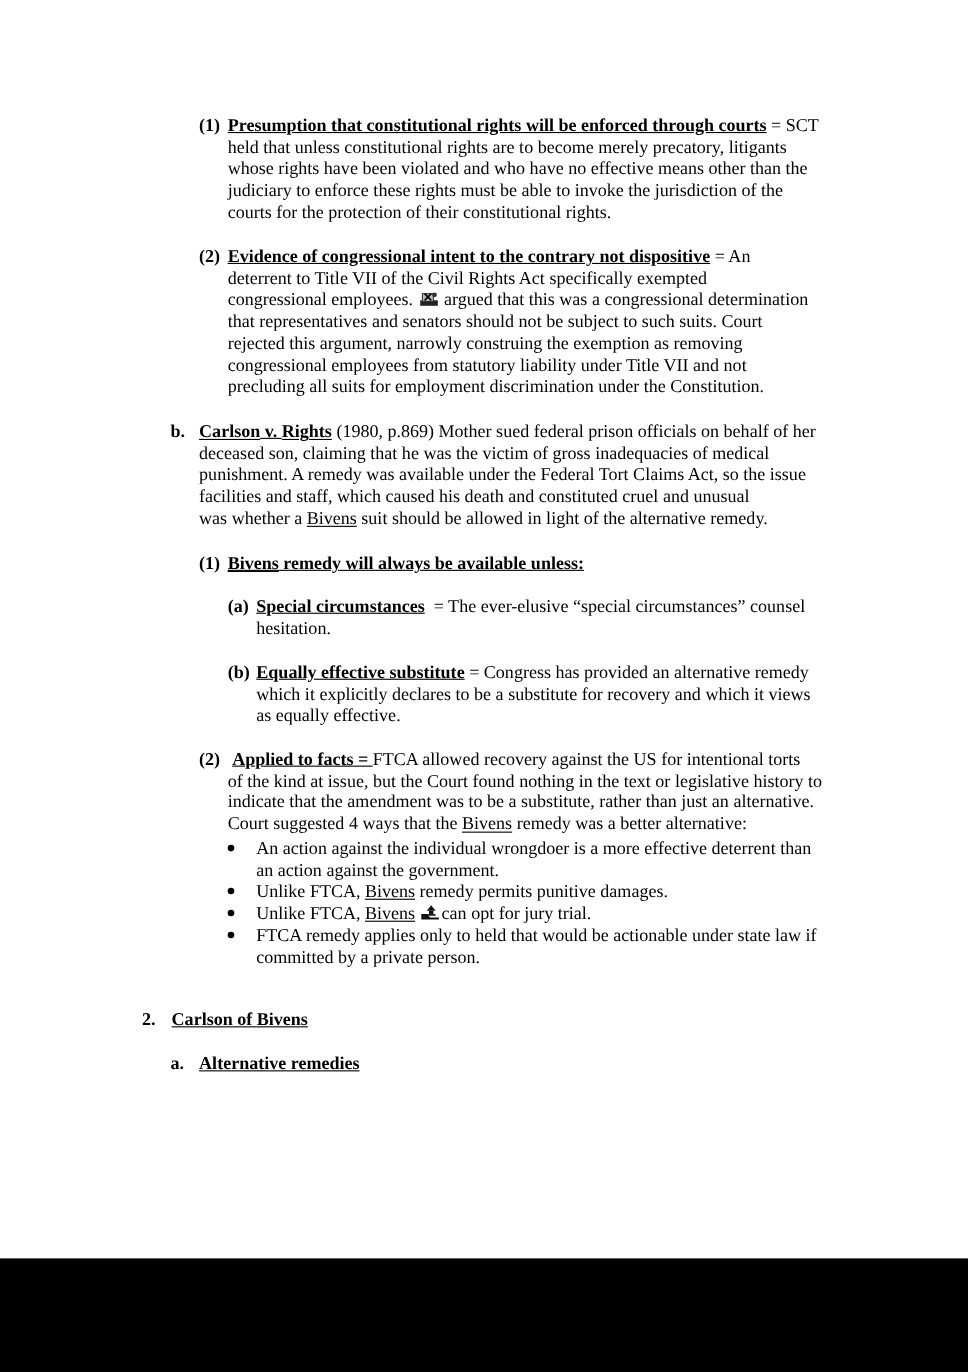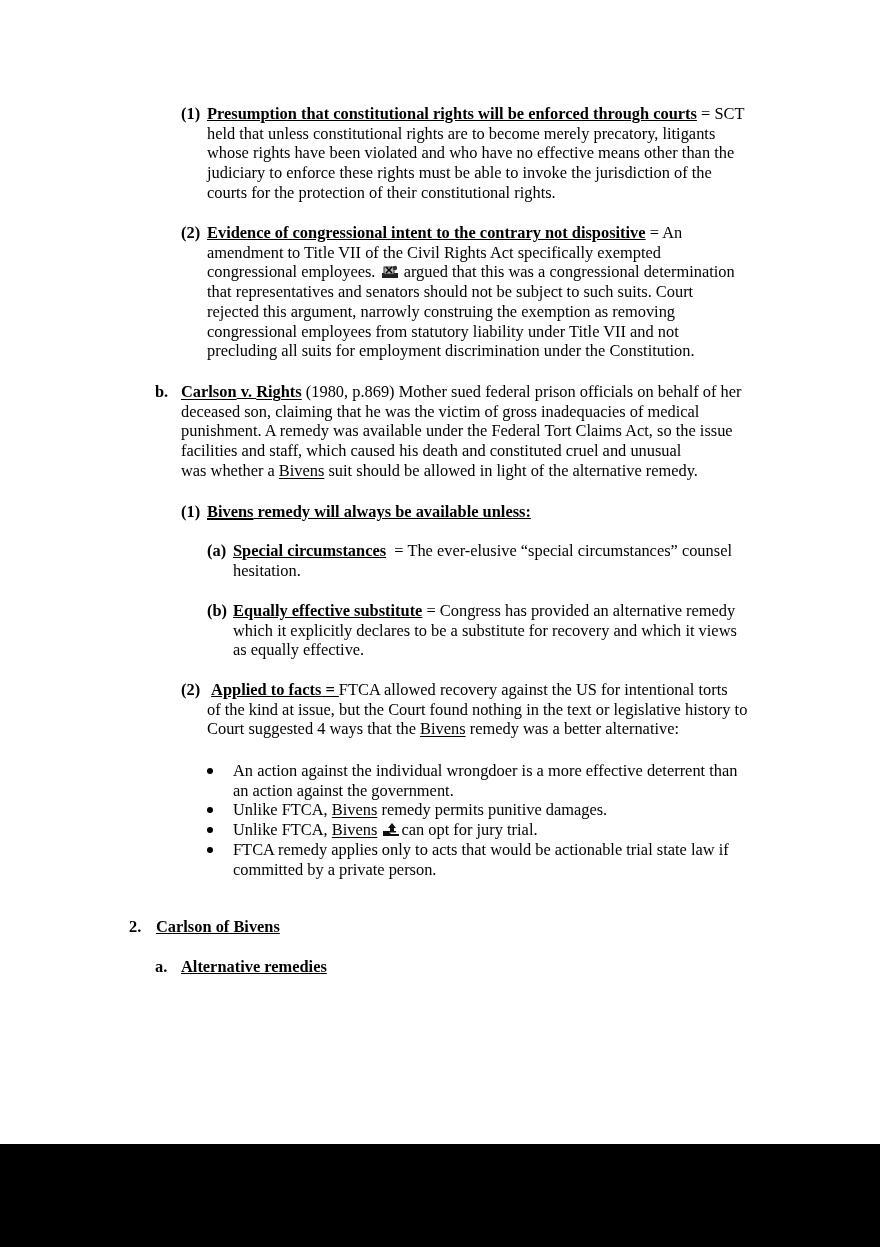--- a/index.html
+++ b/index.html
@@ -33,21 +33,21 @@
       <div>whose rights have been violated and who have no effective means other than the</div>
       <div>judiciary to enforce these rights must be able to invoke the jurisdiction of the</div>
       <div>courts for the protection of their constitutional rights.</div>
     </div>
   </div>
 
   <div class="blk" style="left:181px; top:223px; width:620px;">
     <div class="row" style="padding-left:26px;">
       <span class="lbl">(2)</span>
       <div><span class="b">Evidence of congressional intent to the contrary not dispositive</span><span> = </span><span>An</span></div>
-      <div>amendment to Title VII of the Civil Rights Act specifically exempted</div>
+      <div>deterrent to Title VII of the Civil Rights Act specifically exempted</div>
       <div>
         <span>congressional employees.</span>
         <span class="icon">
           <svg width="18" height="15" viewBox="0 0 18 15">
             <rect x="1" y="9" width="16" height="5" fill="#222"></rect>
             <rect x="3" y="3" width="10" height="7" fill="#bbb" stroke="#333" stroke-width="1"></rect>
             <path d="M5 3 L11 9 M11 3 L5 9" stroke="#000" stroke-width="1.5"></path>
             <circle cx="14" cy="4" r="2.2" fill="#333"></circle>
           </svg>
         </span>
@@ -93,20 +93,21 @@
       <div>which it explicitly declares to be a substitute for recovery and which it views</div>
       <div>as equally effective.</div>
     </div>
   </div>
 
   <div class="blk" style="left:181px; top:680px; width:620px;">
     <div class="row" style="padding-left:26px;">
       <span class="lbl">(2)</span>
       <div>&nbsp;<span class="b">Applied to facts</span><span class="b"> = </span><span>FTCA allowed recovery against the US for intentional torts</span></div>
       <div>of the kind at issue, but the Court found nothing in the text or legislative history to</div>
+      <div>indicate that the amendment was to be a substitute, rather than just an alternative.</div>
       <div><span>Court suggested 4 ways that the </span><span class="u">Bivens</span><span> remedy was a better alternative:</span></div>
     </div>
   </div>
 
   <div class="blk" style="left:207px; top:761px; width:600px;">
     <ul class="bullets">
       <li>
         <span class="dot"></span>
         <div>An action against the individual wrongdoer is a more effective deterrent than</div>
         <div>an action against the government.</div>
@@ -122,21 +123,21 @@
           <svg width="18" height="15" viewBox="0 0 18 15">
             <path d="M1 14 L1 9 L6 9 L9 12 L17 12 L17 14 Z" fill="#111"></path>
             <path d="M10 1 L6 6 L14 6 Z" fill="#111"></path>
             <rect x="8" y="6" width="4" height="3" fill="#111"></rect>
             <rect x="6" y="9" width="8" height="1.5" fill="#111"></rect>
           </svg>
         </span><span>can opt for jury trial.</span>
       </li>
       <li>
         <span class="dot"></span>
-        <div>FTCA remedy applies only to acts that would be actionable trial state law if</div>
+        <div>FTCA remedy applies only to held that would be actionable under state law if</div>
         <div>committed by a private person.</div>
       </li>
     </ul>
   </div>
 
   <div class="blk" style="left:129px; top:917px; width:600px;">
     <div class="row b" style="padding-left:27px;">
       <span class="lbl">2.</span>
       <span>Carlson of Bivens</span>
     </div>

